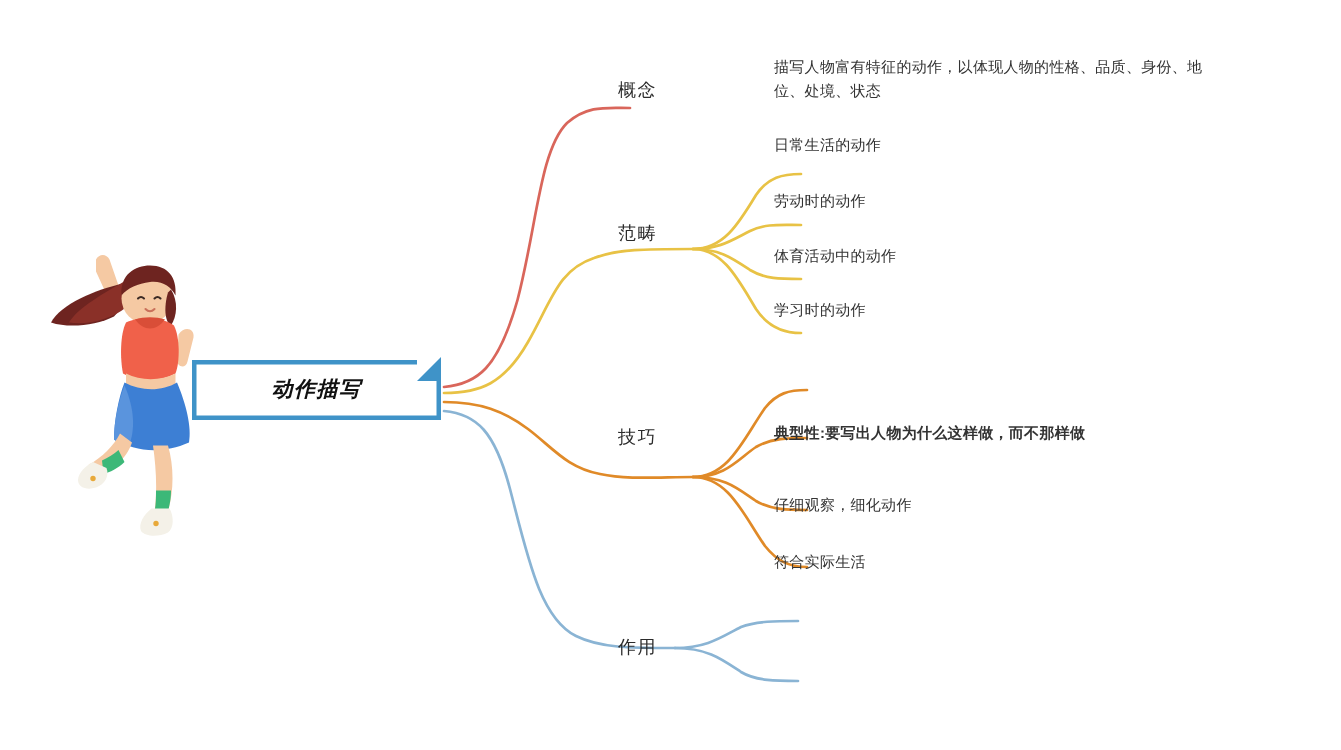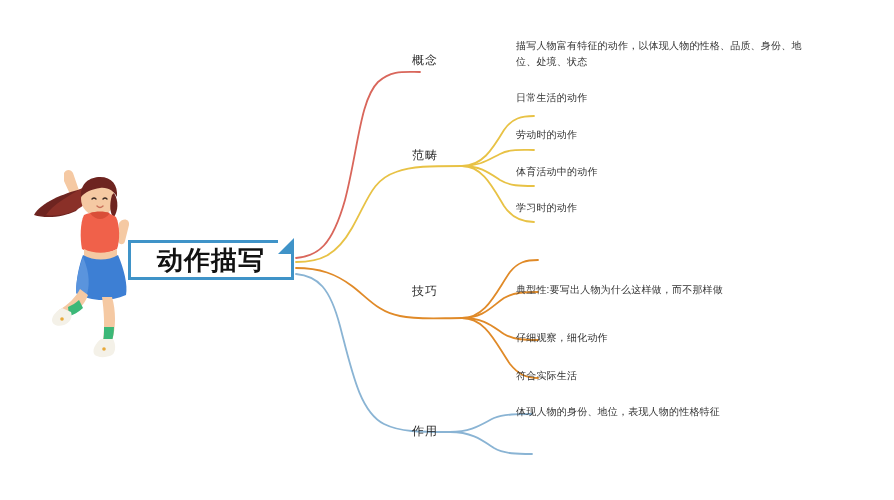--- a/index.html
+++ b/index.html
@@ -45,25 +45,26 @@
     width: 166px;
     height: 40px;
     box-sizing: border-box;
     border: 3px solid #3f93c8;
     background: #ffffff;
     display: flex;
     align-items: center;
     justify-content: center;
   }
   .center-node-label {
-    font-size: 26px;
+    font-size: 14px;
     font-weight: bold;
     color: #111111;
     letter-spacing: 1px;
     white-space: nowrap;
+    font-style: italic;
   }
   .center-fold {
     position: absolute;
     left: 278px;
     top: 238px;
     width: 0;
     height: 0;
     border-left: 16px solid #ffffff;
     border-bottom: 16px solid #3f93c8;
   }
@@ -223,20 +224,19 @@
     <div class="branch-label" style="left:412px; top:52px;">概念</div>
     <div class="leaf-text multiline" style="left:516px; top:38px;">描写人物富有特征的动作，以体现人物的性格、品质、身份、地位、处境、状态</div>
 
     <div class="branch-label" style="left:412px; top:147px;">范畴</div>
     <div class="leaf-text" style="left:516px; top:90px;">日常生活的动作</div>
     <div class="leaf-text" style="left:516px; top:127px;">劳动时的动作</div>
     <div class="leaf-text" style="left:516px; top:164px;">体育活动中的动作</div>
     <div class="leaf-text" style="left:516px; top:200px;">学习时的动作</div>
 
     <div class="branch-label" style="left:412px; top:283px;">技巧</div>
-    <div class="leaf-text" style="left:516px; top:282px;">典型性:要写出人物为什么这样做，而不那样做</div>
+    <div class="leaf-text" style="left:516px; top:282px;font-weight:bold;">典型性:要写出人物为什么这样做，而不那样做</div>
     <div class="leaf-text" style="left:516px; top:330px;">仔细观察，细化动作</div>
     <div class="leaf-text" style="left:516px; top:368px;">符合实际生活</div>
 
     <div class="branch-label" style="left:412px; top:423px;">作用</div>
-    <div class="leaf-text" style="left:516px; top:404px;">体现人物的身份、地位，表现人物的性格特征</div>
   </div>
 </div>
 
 </body></html>

